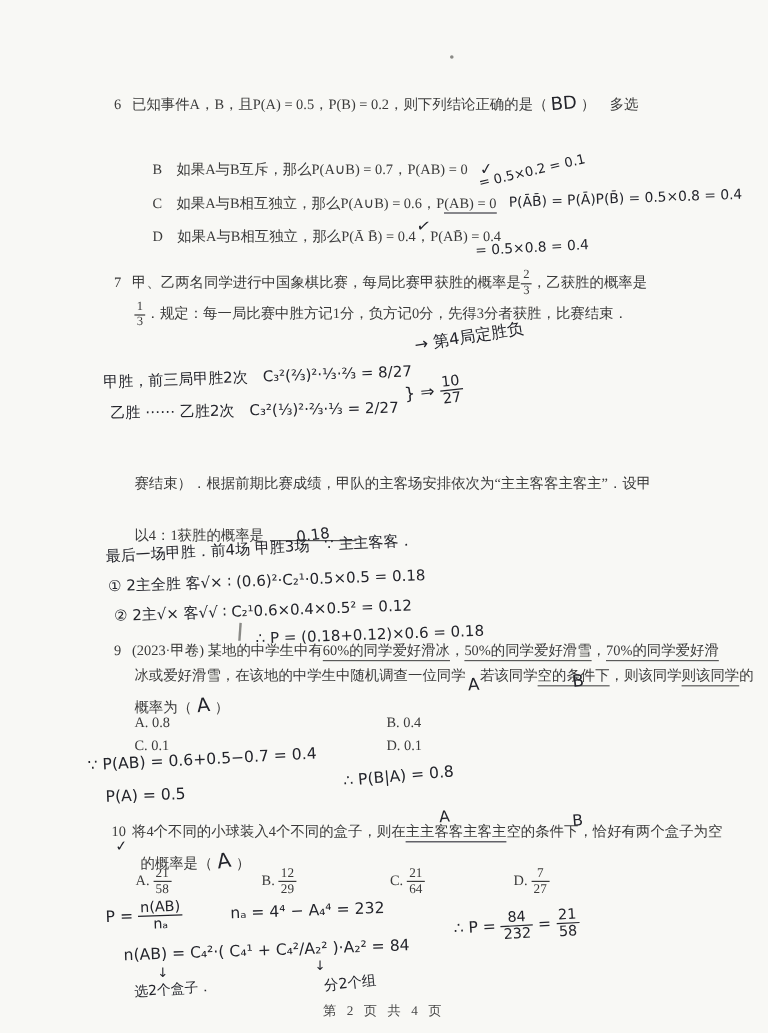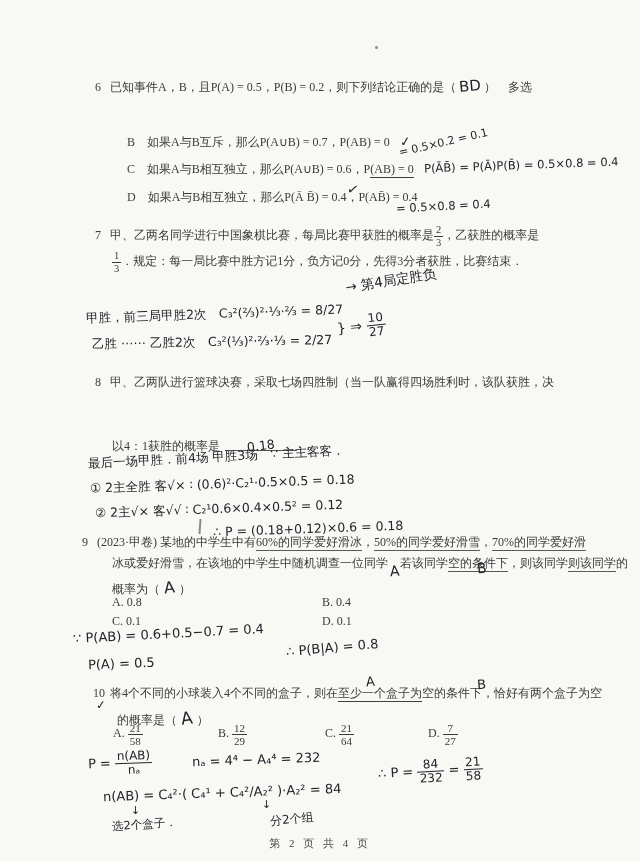--- a/index.html
+++ b/index.html
@@ -49,52 +49,52 @@
   <div class="line" style="left:112px;top:250px;">
     <span class="frac" style="font-size:10.5px;"><span class="fn">1</span><span class="fd">3</span></span><span>．规定：每一局比赛中胜方记1分，负方记0分，先得3分者获胜，比赛结束．</span>
   </div>
   <div class="hwabs" style="left:345px;top:272px;font-size:13.5px;transform:rotate(-9deg);">→ 第4局定胜负</div>
   <div class="hwabs" style="left:86px;top:306px;font-size:12.5px;transform:rotate(-2deg);">甲胜，前三局甲胜2次　C₃²(⅔)²·⅓·⅔ = 8/27</div>
   <div class="hwabs" style="left:92px;top:334px;font-size:12.5px;transform:rotate(-1deg);">乙胜 ⋯⋯ 乙胜2次　C₃²(⅓)²·⅔·⅓ = 2/27</div>
   <div class="hwabs" style="left:337px;top:313px;font-size:14px;transform:rotate(-6deg);">
     <span>} ⇒</span> <span class="frac" style="font-size:12px;"><span class="fn">10</span><span class="fd">27</span></span>
   </div>
 
-  <div class="line" style="left:95px;top:374px;">
-    <span class="qnum">8</span><span>甲、乙两队进行篮球决赛，采取七场四胜制（当一队赢得四场胜利时，该队获胜，决</span>
+  <div class="line" style="left:112px;top:395px;">
+    <span>赛结束）．根据前期比赛成绩，甲队的主客场安排依次为“主主客客主客主”．设甲</span>
   </div>
   <div class="line" style="left:112px;top:437px;">
     <span>以4：1获胜的概率是</span><span class="blank" style="width:72px;margin:0 5px;"><span class="hw rot" style="font-size:12.5px;transform:rotate(-7deg);">0.18</span></span><span>．</span>
   </div>
   <div class="hwabs" style="left:88px;top:449px;font-size:12.5px;transform:rotate(-3deg);">最后一场甲胜．前4场 甲胜3场　∵ 主主客客．</div>
   <div class="hwabs" style="left:90px;top:476px;font-size:12.5px;transform:rotate(-2deg);">① 2主全胜 客√× ∶ (0.6)²·C₂¹·0.5×0.5 = 0.18</div>
   <div class="hwabs" style="left:95px;top:501px;font-size:12.5px;transform:rotate(-2deg);">② 2主√× 客√√ ∶ C₂¹0.6×0.4×0.5² = 0.12</div>
   <div class="hwabs" style="left:213px;top:521px;font-size:12.5px;transform:rotate(-2deg);">∴ P = (0.18+0.12)×0.6 = 0.18</div>
 
-  <div class="line" style="left:82px;top:534px;">
+  <div class="line" style="left:95px;top:534px;">
     <span class="qnum">9</span><span>(2023·甲卷) 某地的中学生中有</span><span class="ul">60%的同学爱好滑冰</span><span>，</span><span class="ul">50%的同学爱好滑雪</span><span>，</span><span class="ul">70%的同学爱好滑</span>
   </div>
   <div class="line" style="left:112px;top:555px;">
     <span>冰或爱好滑雪，在该地的中学生中随机调查一位同学，若该同学</span><span class="ul">空的条件下</span><span>，则该同学</span><span class="ul">则该同学</span><span>的</span>
   </div>
   <div class="line" style="left:112px;top:576px;">
     <span>概率为（</span><span class="hw rot" style="font-size:16px;transform:rotate(-6deg);margin:0 4px;">A</span><span>）</span>
   </div>
   <div class="line" style="left:112px;top:594px;"><span>A. 0.8</span></div>
   <div class="line" style="left:322px;top:594px;"><span>B. 0.4</span></div>
   <div class="line" style="left:112px;top:613px;"><span>C. 0.1</span></div>
   <div class="line" style="left:322px;top:613px;"><span>D. 0.1</span></div>
   <div class="hwabs" style="left:390px;top:563px;font-size:14px;transform:rotate(-4deg);">A</div>
   <div class="hwabs" style="left:477px;top:560px;font-size:14px;transform:rotate(-6deg);">B</div>
   <div class="hwabs" style="left:73px;top:626px;font-size:13px;transform:rotate(-3deg);">∵ P(AB) = 0.6+0.5−0.7 = 0.4</div>
   <div class="hwabs" style="left:88px;top:656px;font-size:13px;transform:rotate(-2deg);">P(A) = 0.5</div>
   <div class="hwabs" style="left:286px;top:640px;font-size:13px;transform:rotate(-5deg);">∴ P(B|A) = 0.8</div>
 
   <div class="line" style="left:93px;top:685px;">
-    <span class="qnum" style="margin-right:5px;">10</span><span>将4个不同的小球装入4个不同的盒子，则在</span><span class="hwul">至少一个盒子为</span><span>空的条件下，恰好有两个盒子为空</span>
+    <span class="qnum" style="margin-right:5px;">10</span><span>将4个不同的小球装入4个不同的盒子，则在</span><span class="hwul">主主客客主客主</span><span>空的条件下，恰好有两个盒子为空</span>
   </div>
   <div class="line" style="left:117px;top:706px;">
     <span>的概率是（</span><span class="hw rot" style="font-size:17px;transform:rotate(-8deg);margin:0 4px;">A</span><span>）</span>
   </div>
   <div class="hwabs" style="left:96px;top:698px;font-size:12px;transform:rotate(-5deg);">✓</div>
   <div class="hwabs" style="left:366px;top:674px;font-size:13px;transform:rotate(-4deg);">A</div>
   <div class="hwabs" style="left:477px;top:677px;font-size:13px;transform:rotate(-5deg);">B</div>
 
   <div class="line" style="left:113px;top:722px;">
     <span>A.</span> <span class="frac" style="font-size:11px;"><span class="fn">21</span><span class="fd">58</span></span>

